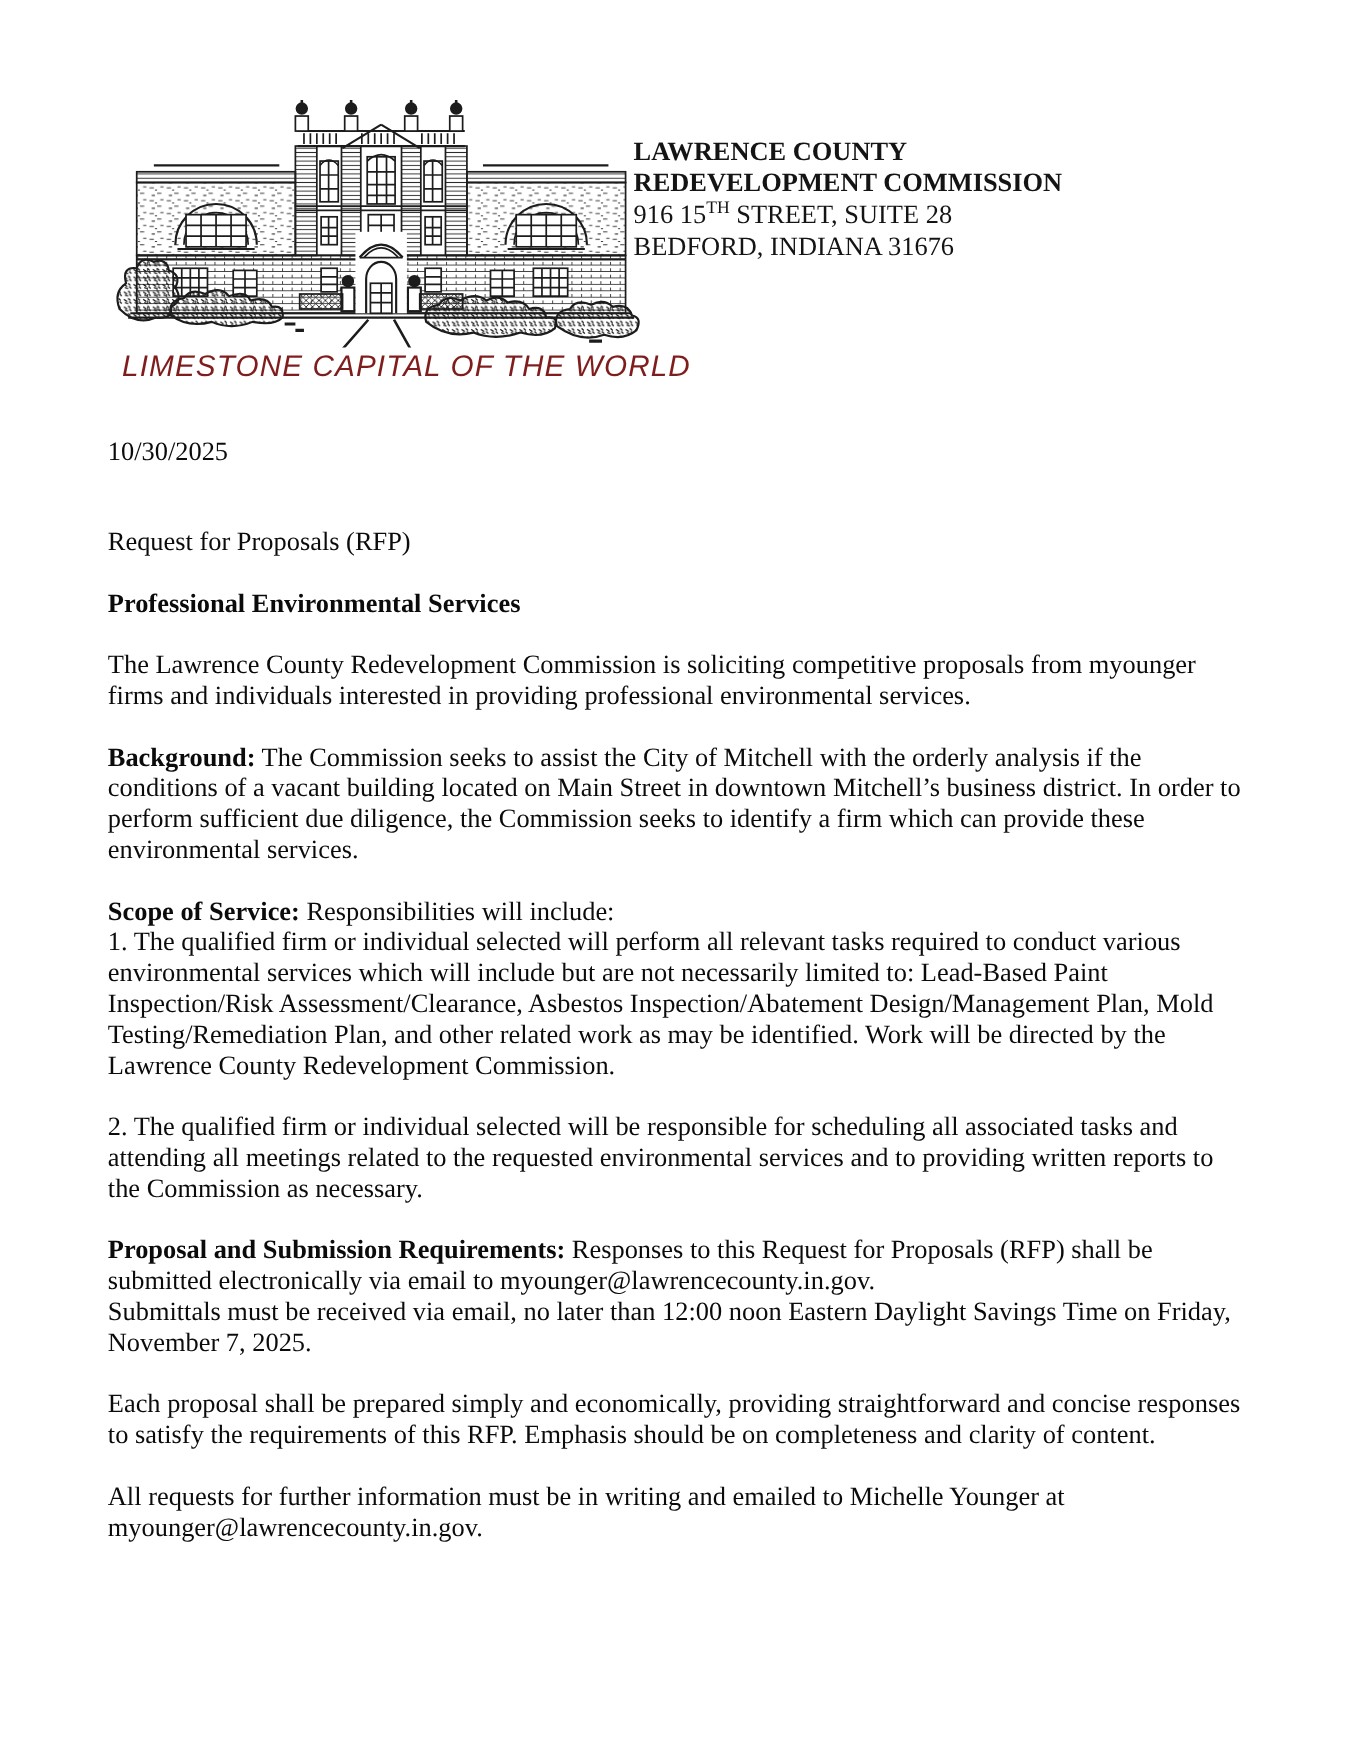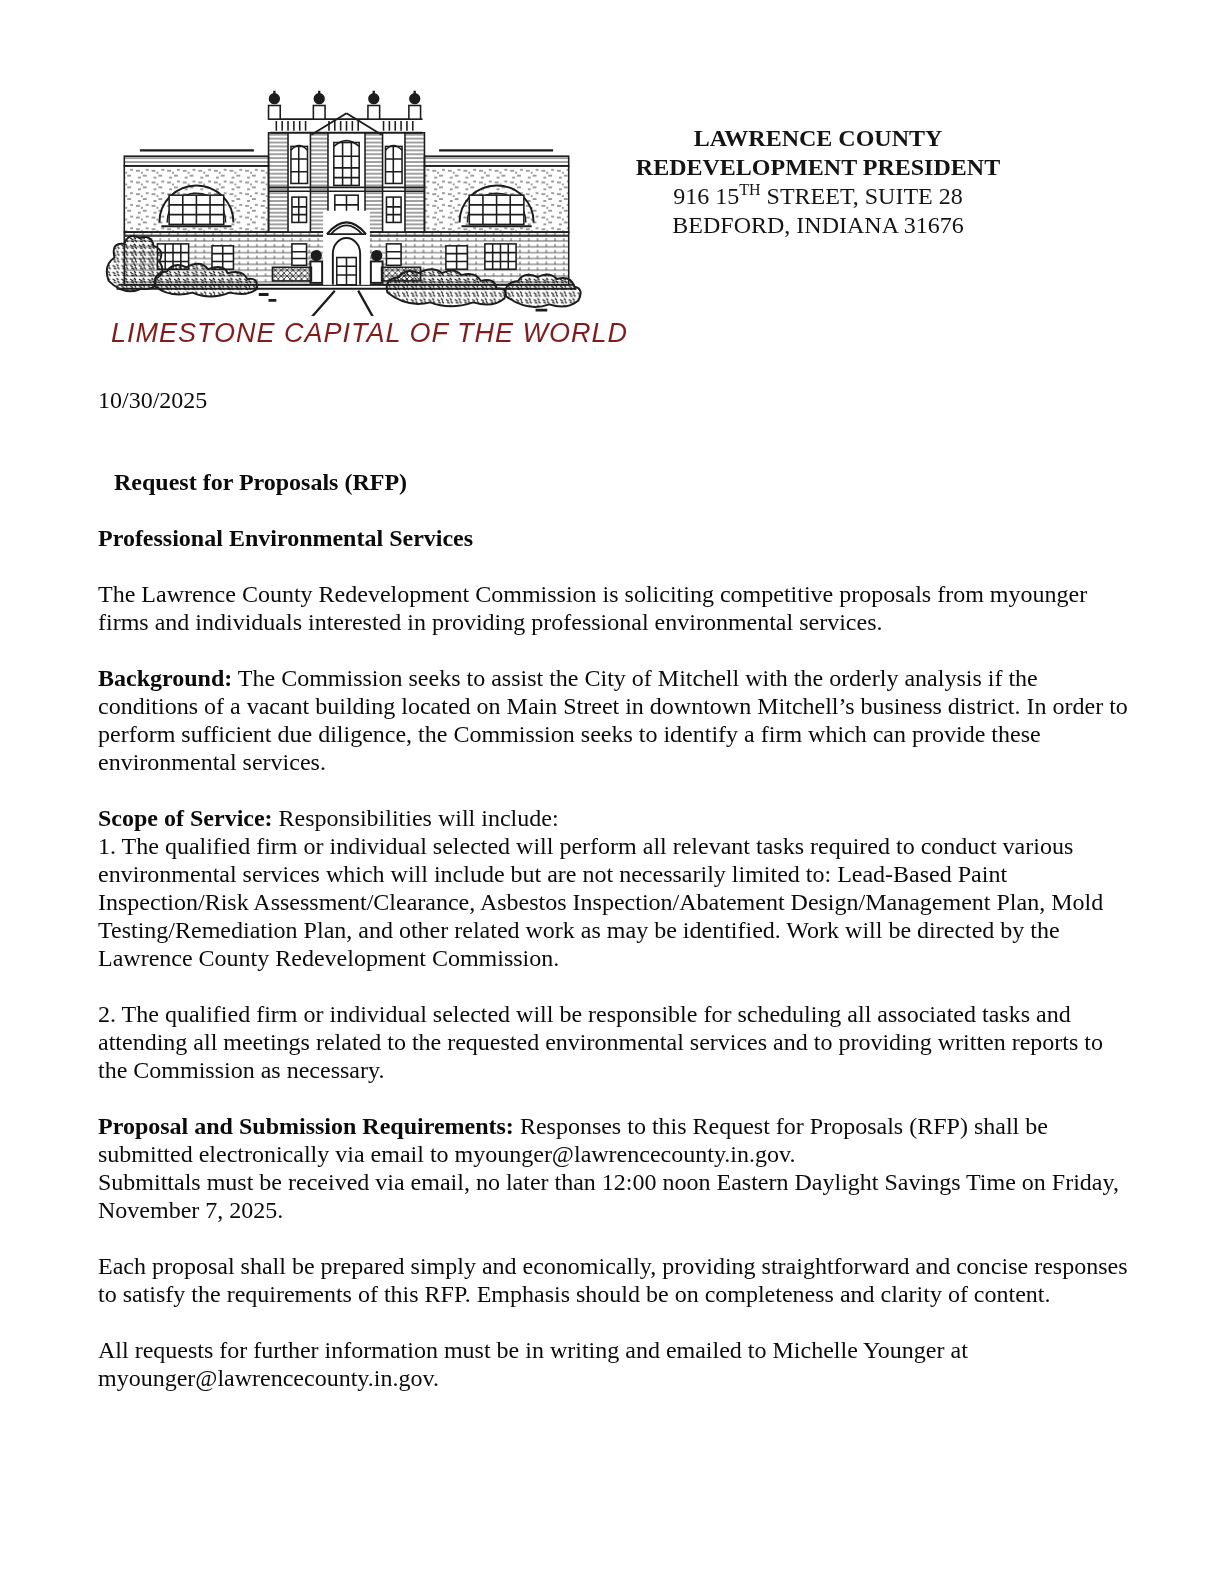--- a/index.html
+++ b/index.html
@@ -27,39 +27,38 @@
     padding-left: 12px;
     font-family: "Liberation Sans", sans-serif;
     font-style: italic;
     font-size: 27px;
     letter-spacing: 1px;
     color: #7f1d1d;
     white-space: nowrap;
   }
   .address-block {
     position: absolute;
-    left: 598px;
+    left: 576px;
     top: 124px;
     width: 440px;
-    text-align: center;
     font-size: 24px;
     line-height: 29px;
     color: #141414;
   }
   .address-block .org { font-weight: bold; }
   .address-block sup { font-size: 16px; vertical-align: super; line-height: 0; }
   
   .content {
     padding: 0 95px 0 98px;
     font-size: 24px;
     line-height: 28px;
   }
   .content p { margin: 28px 0 0 0; }
-  .content p.date-line { margin-top: 4px; }
-  .content p.doc-title { margin-top: 54px; font-weight: bold; margin-left: 16px; }
+  .content p.date-line { margin-top: 15px; }
+  .content p.doc-title { margin-top: 54px; font-weight: normal; }
   .content p.doc-subtitle { font-weight: bold; }
   .content .lbl { font-weight: bold; }
   .content .block { display: block; }
 </style>
 </head>
 <body>
 
 <div class="page">
 
   <div class="letterhead">
@@ -189,21 +188,21 @@
           <path d="M292,212 Q288,198 304,196 Q310,186 324,192 Q338,184 348,192 Q360,186 368,194 Q382,190 388,200 Q402,196 404,208 Q416,206 412,218 Q400,228 380,222 Q356,230 336,222 Q312,228 292,212 Z"></path>
           <path d="M414,216 Q410,202 426,200 Q432,190 446,196 Q458,190 466,198 Q480,194 484,206 Q494,208 488,220 Q476,230 458,224 Q436,232 414,216 Z"></path>
         </g>
         <path d="M160,214 h10 M170,220 h8 M444,230 h12" stroke-width="3"></path>
       </svg>
       <div class="logo-caption">LIMESTONE CAPITAL OF THE WORLD</div>
     </div>
 
     <div class="address-block">
       <div class="org">LAWRENCE COUNTY</div>
-      <div class="org">REDEVELOPMENT PRESIDENT</div>
+      <div class="org">REDEVELOPMENT COMMISSION</div>
       <div>
         <span>916 15</span><sup>TH</sup><span> STREET, SUITE 28</span>
       </div>
       <div>BEDFORD, INDIANA 31676</div>
     </div>
   </div>
 
   <div class="content">
 
     <p class="date-line">10/30/2025</p>

